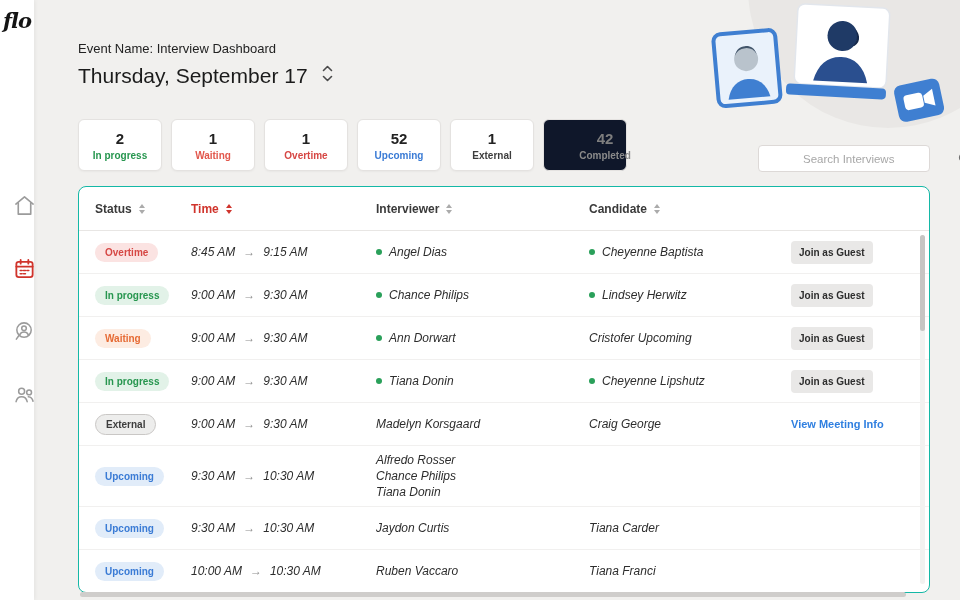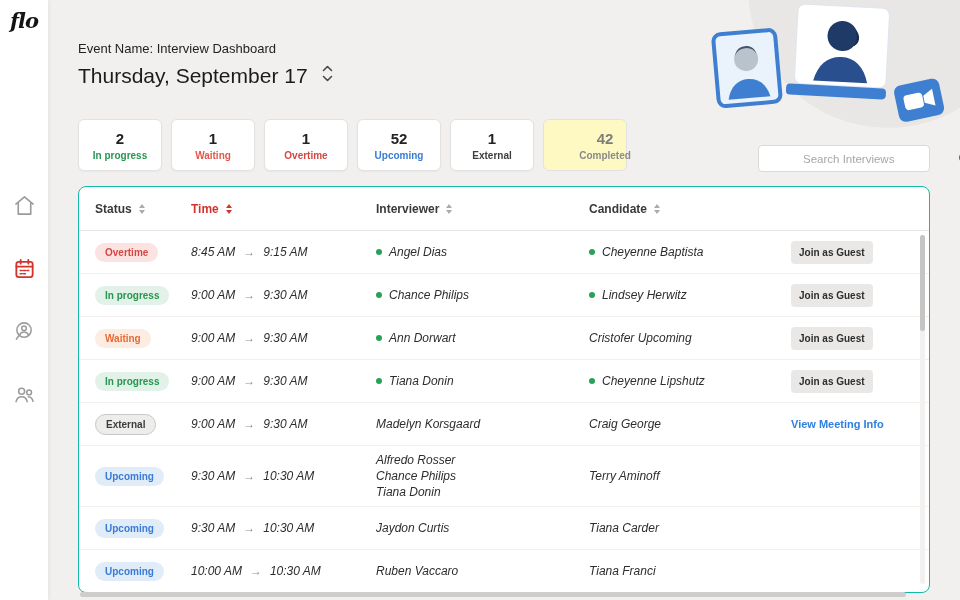--- a/index.html
+++ b/index.html
@@ -1,38 +1,38 @@
 <!DOCTYPE html>
 <html><head>
 <meta charset="utf-8">
 <style>
   * { margin:0; padding:0; box-sizing:border-box; }
   html,body { width:960px; height:600px; overflow:hidden; background:#f1f0ee; font-family:"Liberation Sans", sans-serif; }
   body { position:relative; }
 
   
-  .sidebar { position:absolute; left:0; top:0; width:48px; height:600px; background:#fff; box-shadow:1px 0 4px rgba(0,0,0,.06); z-index:6; }
+  .sidebar { position:absolute; left:0; top:0; width:34px; height:600px; background:#fff; box-shadow:1px 0 4px rgba(0,0,0,.06); z-index:6; }
   .logo { display:block; text-align:center; margin-top:8px; font-family:"DejaVu Serif", serif; font-style:italic; font-weight:bold; font-size:21px; color:#141414; letter-spacing:-1px; }
   .nav { position:absolute; top:193px; left:0; width:48px; display:flex; flex-direction:column; align-items:center; gap:39px; }
   .nav-item { width:24px; height:24px; cursor:pointer; display:flex; align-items:center; justify-content:center; }
   .nav-item svg { width:23px; height:23px; }
 
   
   .event-label { position:absolute; left:78px; top:41px; font-size:13px; color:#222; z-index:2; }
   .date-row { position:absolute; left:78px; top:64px; display:flex; align-items:flex-start; gap:14px; z-index:2; }
   .date-label { font-size:21px; color:#1b1b1b; }
   .date-stepper { cursor:pointer; display:flex; align-items:center; }
 
   
   .illustration { position:absolute; right:0; top:0; width:250px; height:132px; z-index:1; pointer-events:none; }
 
   
   .stats-row { position:absolute; left:78px; top:119px; display:flex; gap:9px; z-index:2; }
   .stat-card { width:84px; height:52px; background:#fff; border:1px solid #e4e2e0; border-radius:6px; box-shadow:0 1px 2px rgba(0,0,0,.04); display:flex; flex-direction:column; align-items:center; justify-content:center; gap:3px; cursor:pointer; }
-  .stat-card.muted { background:#fef9c3; box-shadow:none;padding-left:40px; }
+  .stat-card.muted { background:#0f172a; box-shadow:none;padding-left:40px; }
   .stat-count { font-size:15px; font-weight:bold; color:#222; }
   .stat-card.muted .stat-count { color:#7e7e7e; }
   .stat-label { font-size:10px; font-weight:bold; }
 
   
   .search-box { position:absolute; left:758px; top:145px; width:172px; height:27px; background:#fff; border:1px solid #ddd9d7; border-radius:4px; display:flex; align-items:center; padding:0 8px; z-index:2; }
   .search-box input { border:none; outline:none; flex:1; font-size:11.5px; color:#444; font-family:inherit; background:transparent;margin-left:36px; }
   .search-box input::placeholder { color:#a7a7a7; }
   .search-box svg { width:15px; height:15px; flex:none; }
 
@@ -309,25 +309,20 @@
           <div class="person">
             <span>Alfredo Rosser</span>
           </div>
           <div class="person">
             <span>Chance Philips</span>
           </div>
           <div class="person">
             <span>Tiana Donin</span>
           </div>
         </div>
-    <div class="cell cell-candidate">
-          <div class="person">
-            <span>Terry Aminoff</span>
-          </div>
-        </div>
     <div class="cell cell-action"></div>
   </div>
       <div class="trow">
     <div class="cell cell-status"><span class="pill upcoming">Upcoming</span></div>
     <div class="cell cell-time">
       <span class="t-start">9:30 AM</span><span class="t-arrow">→</span><span class="t-end">10:30 AM</span>
     </div>
     <div class="cell cell-interviewer">
           <div class="person">
             <span>Jaydon Curtis</span>

